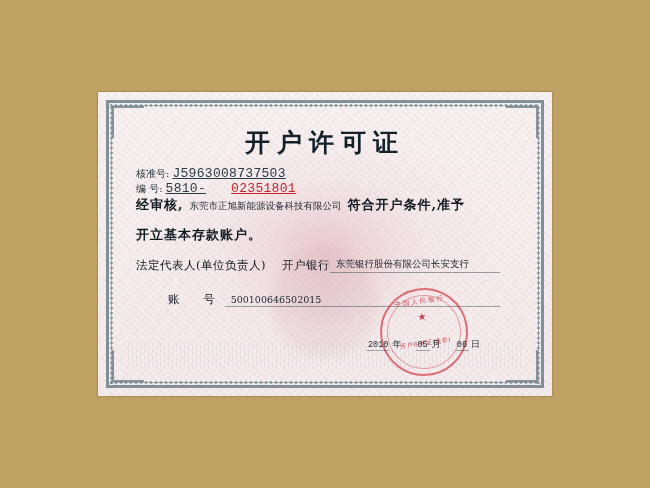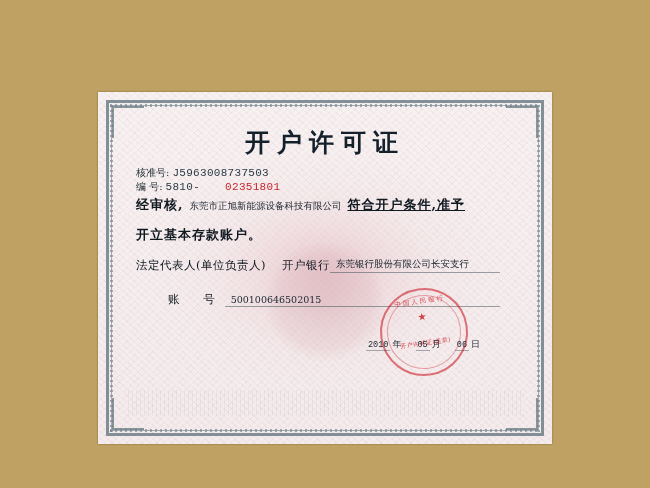--- a/index.html
+++ b/index.html
@@ -19,21 +19,21 @@
     width: 650px;
     height: 488px;
   }
 
   
   .certificate {
     position: absolute;
     left: 98px;
     top: 92px;
     width: 454px;
-    height: 352px;
+    height: 304px;
     background: #f5eff0;
     box-shadow: 0 0 2px rgba(0,0,0,0.35);
     overflow: hidden;
   }
 
   
   .paper-wash {
     position: absolute;
     inset: 0;
     background:
@@ -130,23 +130,24 @@
     align-items: baseline;
     gap: 3px;
   }
   .meta-label {
     font-family: "DejaVu Serif", "Liberation Serif", serif;
     font-size: 10px;
     color: #1d2932;
   }
   .meta-value {
     font-family: "Liberation Mono", monospace;
-    font-size: 11px;
+    font-size: 13px;
     color: #2a3b46;
     letter-spacing: 0.3px;
+    text-decoration: underline;
   }
   .meta-value.red {
     color: #c8242b;
     margin-left: 22px;
   }
 
   .body-line {
     position: absolute;
     left: 38px;
     right: 34px;
@@ -169,21 +170,20 @@
     font-size: 9.5px;
     color: #1c2630;
     padding: 0 6px;
     white-space: nowrap;
   }
   .tail {
     font-weight: bold;
     font-size: 13px;
     letter-spacing: 1px;
     white-space: nowrap;
-    text-decoration: underline;
   }
 
   .field-row {
     position: absolute;
     left: 38px;
     right: 52px;
     display: flex;
     align-items: flex-end;
     font-family: "DejaVu Serif", "Liberation Serif", serif;
     font-size: 11.5px;

